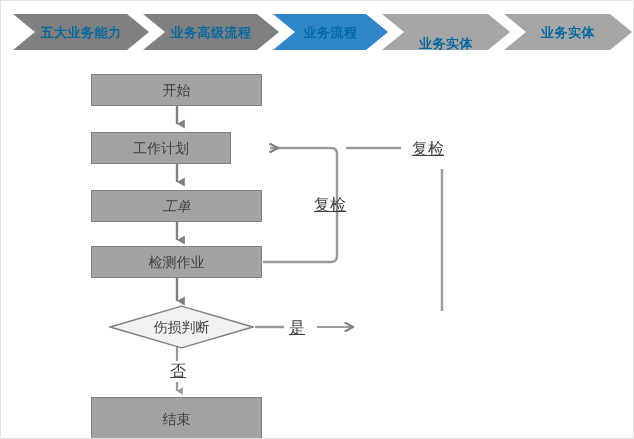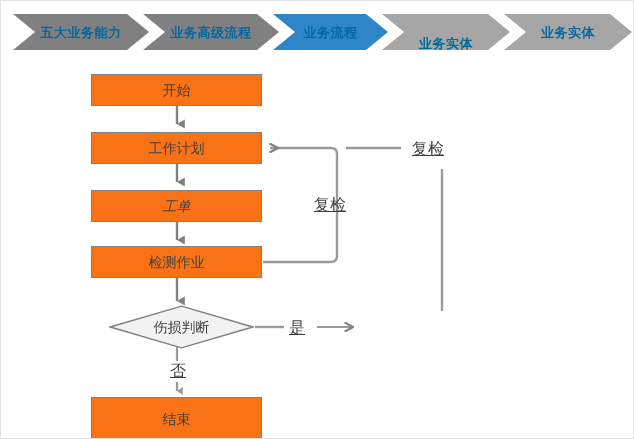--- a/index.html
+++ b/index.html
@@ -40,21 +40,21 @@
     line-height: 1;
     white-space: nowrap;
     user-select: none;
   }
   .crumb .crumb-label { position: relative; z-index: 2; }
 
   
   .node-box {
     position: absolute;
     box-sizing: border-box;
-    background: #f97316;
+    background: #a3a3a3;
     border: 1px solid #808080;
     display: flex;
     align-items: center;
     justify-content: center;
     color: #3f3f3f;
     font-size: 14px;
     line-height: 1;
     white-space: nowrap;
   }
 
@@ -150,21 +150,21 @@
     <line x1="316" y1="326" x2="352" y2="326" stroke="#9a9a9a" stroke-width="2.2" marker-end="url(#arrowRightOpen)"></line>
 
     <line x1="176" y1="343" x2="176" y2="360" stroke="#9a9a9a" stroke-width="2.2"></line>
     <line x1="176" y1="381" x2="176" y2="390" stroke="#9a9a9a" stroke-width="2.2" marker-end="url(#arrowDownSmall)"></line>
   </svg>
 
   <div class="node-box" style="left:90px;  top:73px;  width:171px; height:32px;">
     <span>开始</span>
   </div>
 
-  <div class="node-box" style="left:90px;  top:131px; width:171px; height:32px;">
+  <div class="node-box" style="left:90px;  top:131px; width:140px; height:32px;">
     <span>工作计划</span>
   </div>
 
   <div class="node-box" style="left:90px;  top:189px; width:171px; height:32px;font-style:italic;">
     <span>工单</span>
   </div>
 
   <div class="node-box" style="left:90px;  top:245px; width:171px; height:32px;">
     <span>检测作业</span>
   </div>

